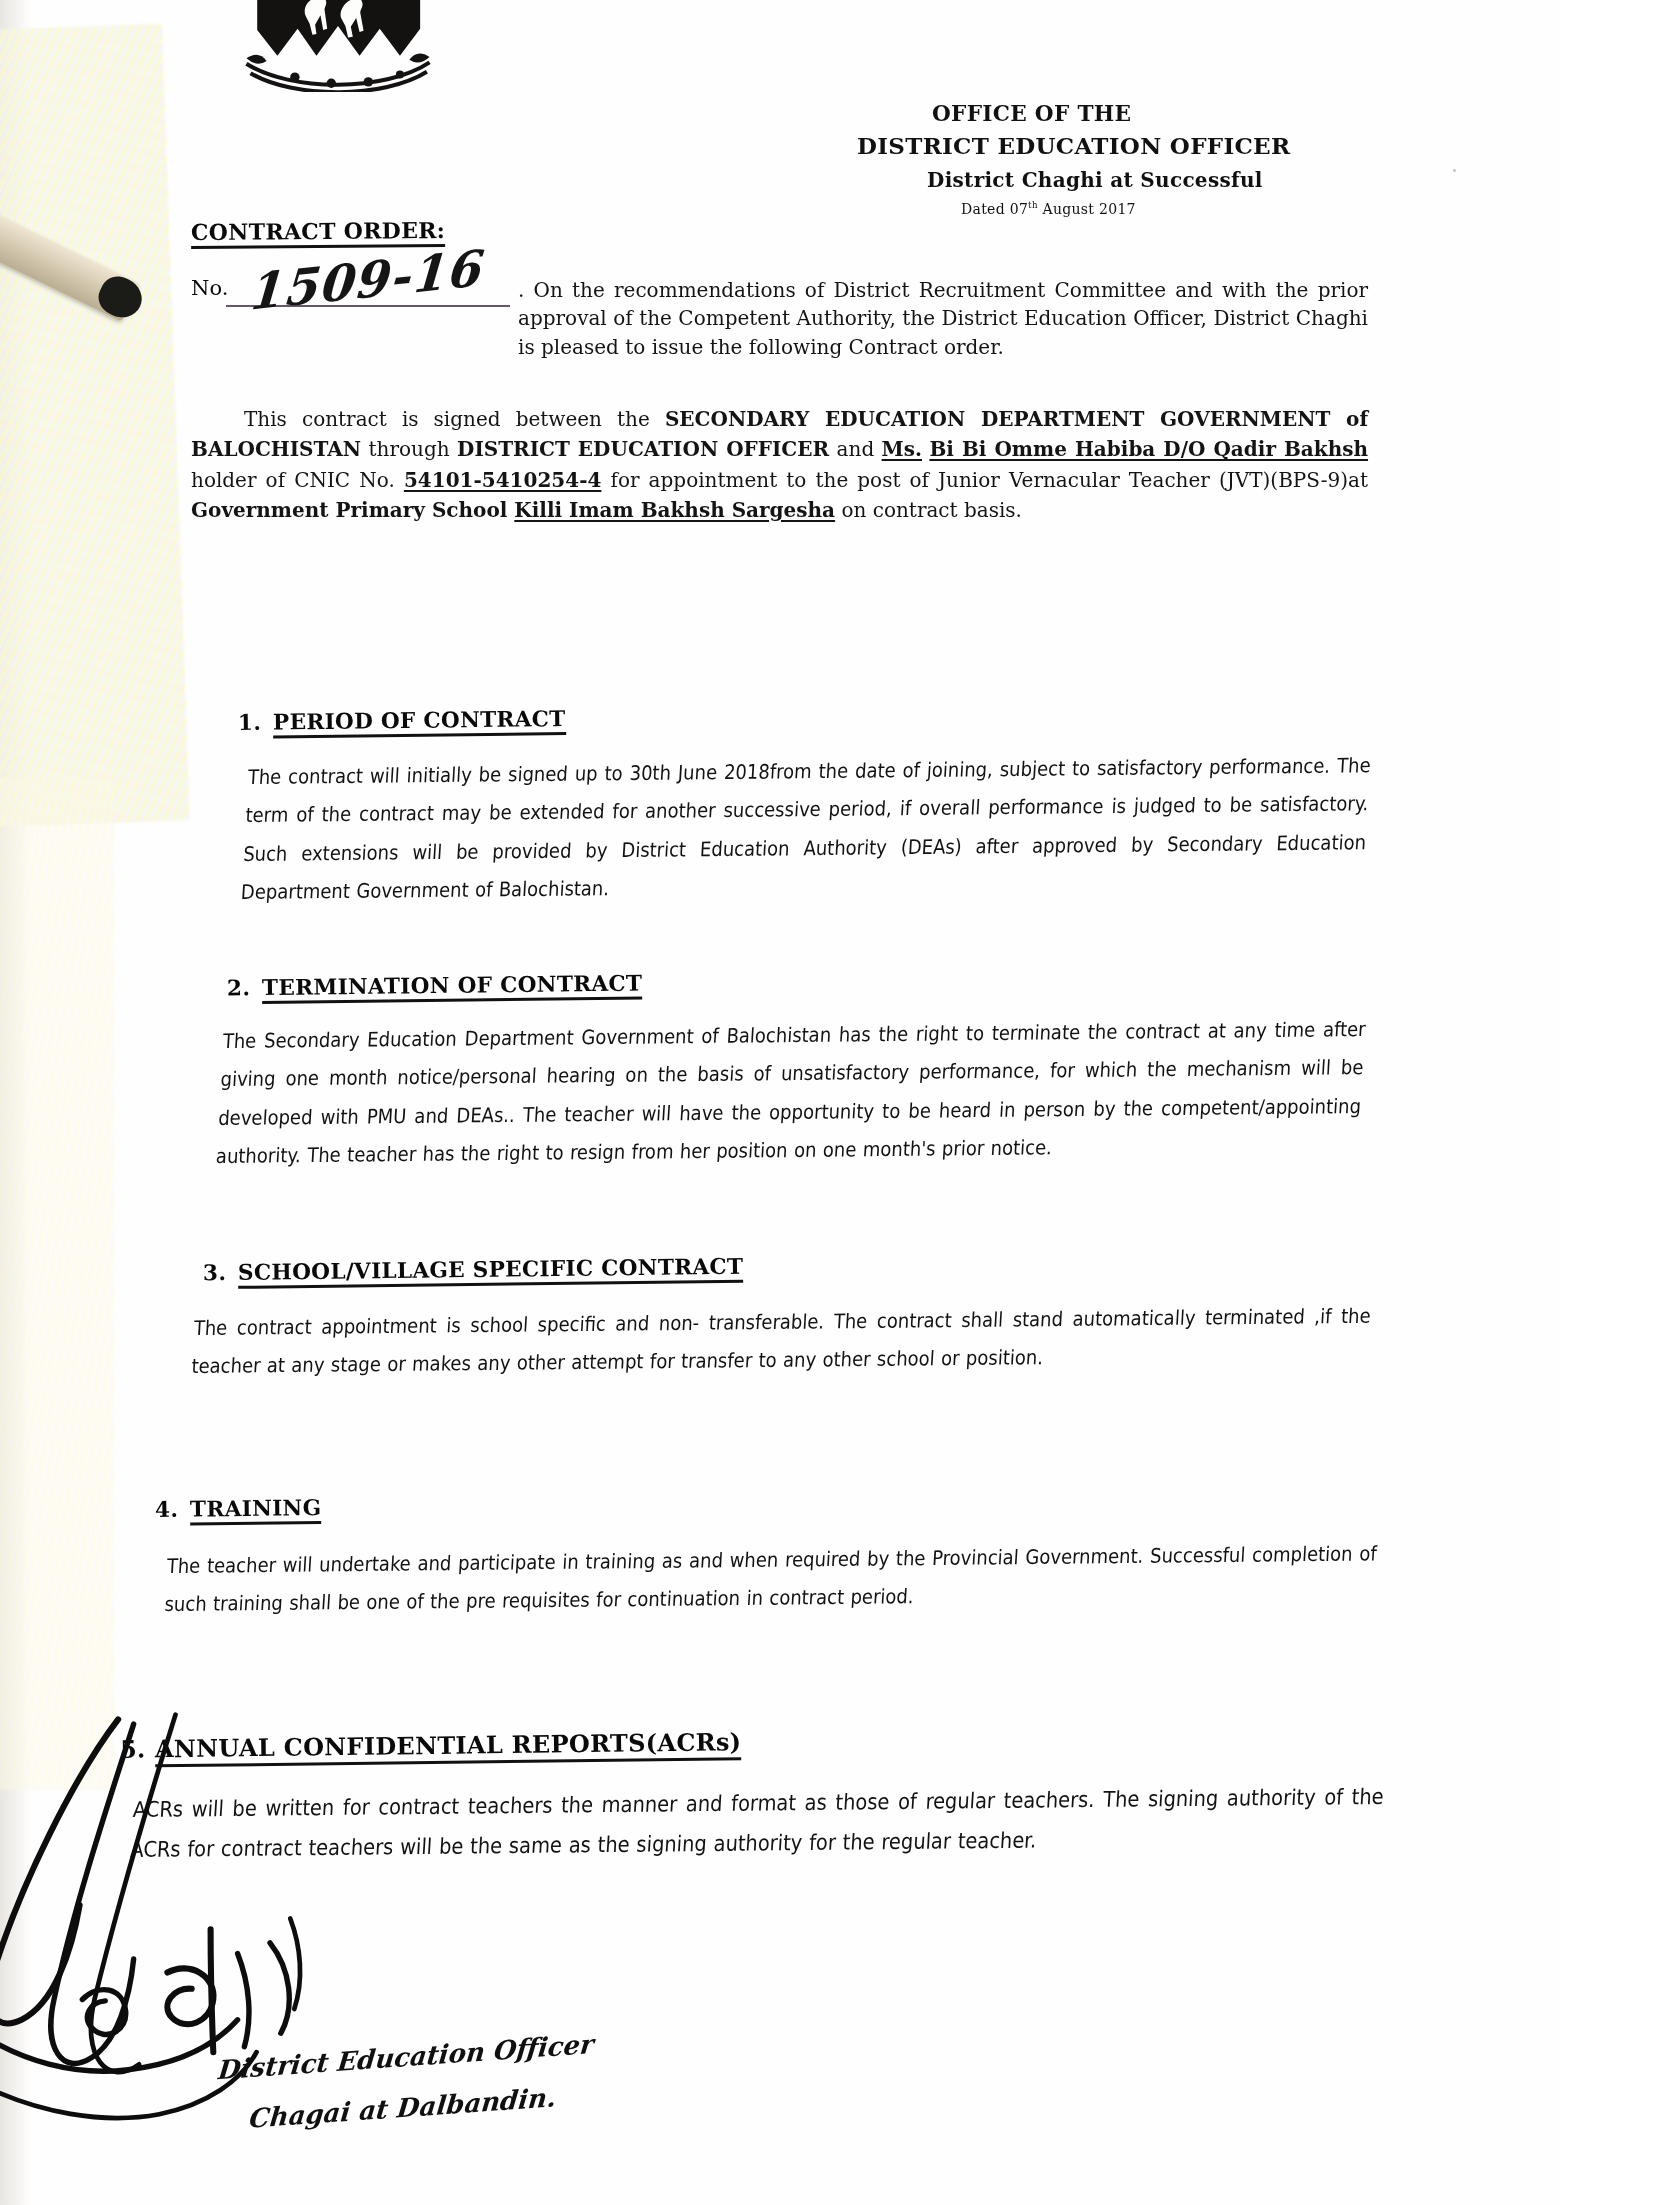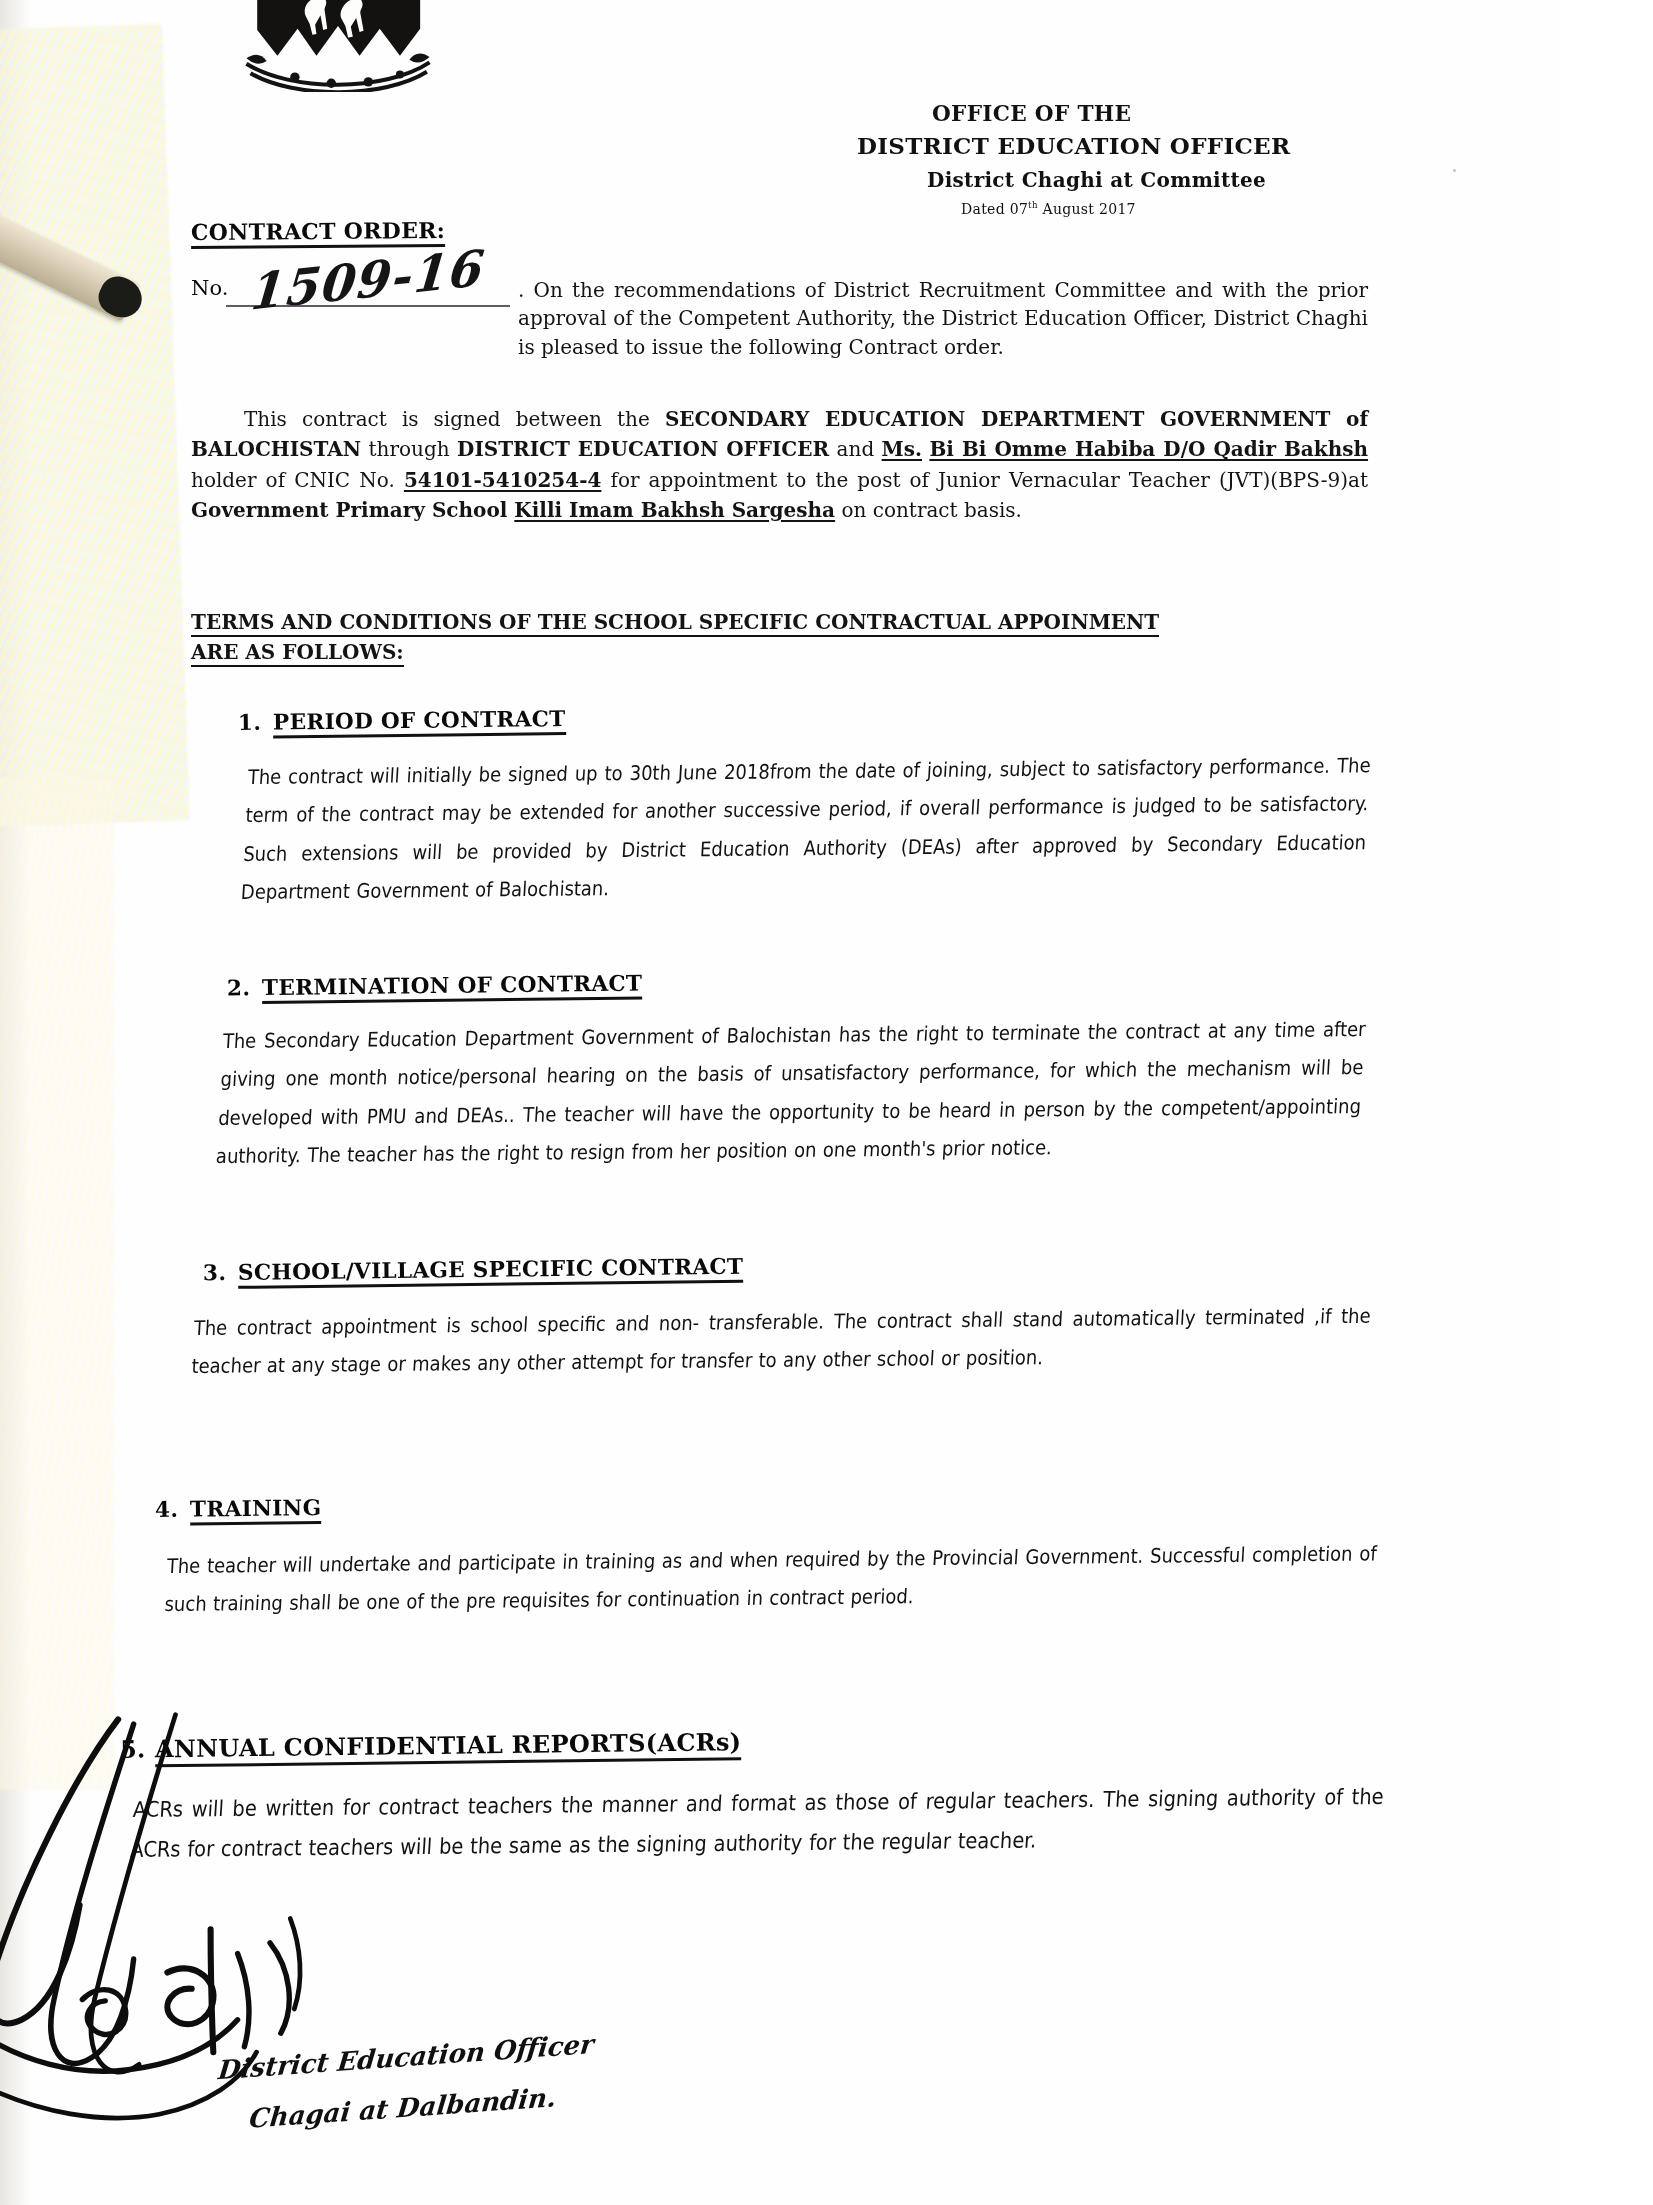--- a/index.html
+++ b/index.html
@@ -243,43 +243,39 @@
         <circle cx="96" cy="128" r="7"></circle>
         <circle cx="150" cy="137" r="7"></circle>
         <circle cx="205" cy="135" r="7"></circle>
         <circle cx="252" cy="124" r="6"></circle>
       </g>
     </svg>
   </div>
 
   <div class="hdr hdr-1">OFFICE OF THE</div>
   <div class="hdr hdr-2">DISTRICT EDUCATION OFFICER</div>
-  <div class="hdr hdr-3">District Chaghi at Committee</div>
+  <div class="hdr hdr-3">District Chaghi at Successful</div>
   <div class="hdr hdr-4">
     <span>Dated 07</span><span class="sup">th</span><span> August 2017</span>
   </div>
 
   <div class="contract-order-label">CONTRACT ORDER:</div>
 
   <div class="no-label">No.</div>
   <div class="no-rule"></div>
   <div class="handwritten-no">1509-16</div>
 
   <div class="serif-p" style="left:518px; top:276px; width:850px;">
     <span>. On the recommendations of District Recruitment Committee and with the prior approval of the Competent Authority, the District Education Officer, District Chaghi  is pleased to issue the following Contract order.</span>
   </div>
 
   <div class="serif-p" style="left:191px; top:404px; width:1177px; text-indent:53px; line-height:1.52;">
     <span>This contract is signed between the </span><span class="serif-b">SECONDARY EDUCATION DEPARTMENT GOVERNMENT</span><span class="serif-b"> of </span><span class="serif-b">BALOCHISTAN</span><span> through </span><span class="serif-b">DISTRICT EDUCATION OFFICER</span><span> and </span><span class="serif-b u">Ms.</span>&nbsp;<span class="serif-b u">Bi Bi Omme Habiba D/O Qadir Bakhsh</span><span> holder of CNIC No. </span><span class="serif-b u">54101-5410254-4</span><span> for appointment to the post of Junior Vernacular Teacher (JVT)(BPS-9)at </span><span class="serif-b">Government Primary School </span><span class="serif-b u">Killi Imam Bakhsh Sargesha</span><span> on contract basis.</span>
   </div>
 
-  <div class="serif-p serif-b" style="left:191px; top:607px; width:1189px; line-height:1.5; font-size:20px;">
-    <span class="u-thick">TERMS AND CONDITIONS OF THE SCHOOL SPECIFIC CONTRACTUAL APPOINMENT</span><br>
-    <span class="u-thick">ARE AS FOLLOWS:</span>
-  </div>
 
   <div class="clause-head" style="left:238px; top:708px;">
     <span class="num">1.</span><span class="txt">PERIOD OF CONTRACT</span>
   </div>
   <div class="body-p" style="left:249px; top:758px; width:1122px;">The contract will initially be signed up to 30th June 2018from the date of joining, subject to satisfactory performance. The term of the contract may be extended for another successive period, if overall performance is judged to be satisfactory. Such extensions will be provided by District Education Authority (DEAs) after approved by Secondary Education Department Government of Balochistan.</div>
 
   <div class="clause-head" style="left:227px; top:973px;">
     <span class="num">2.</span><span class="txt">TERMINATION OF CONTRACT</span>
   </div>
   <div class="body-p" style="left:224px; top:1022px; width:1142px;">The Secondary Education Department Government of Balochistan has the right to terminate the contract at any time after giving one month notice/personal hearing on the basis of unsatisfactory performance, for which the mechanism will be developed with PMU and DEAs.. The teacher will have the opportunity to be heard in person by the competent/appointing authority. The teacher has the right to resign from her position on one month's prior notice.</div>

